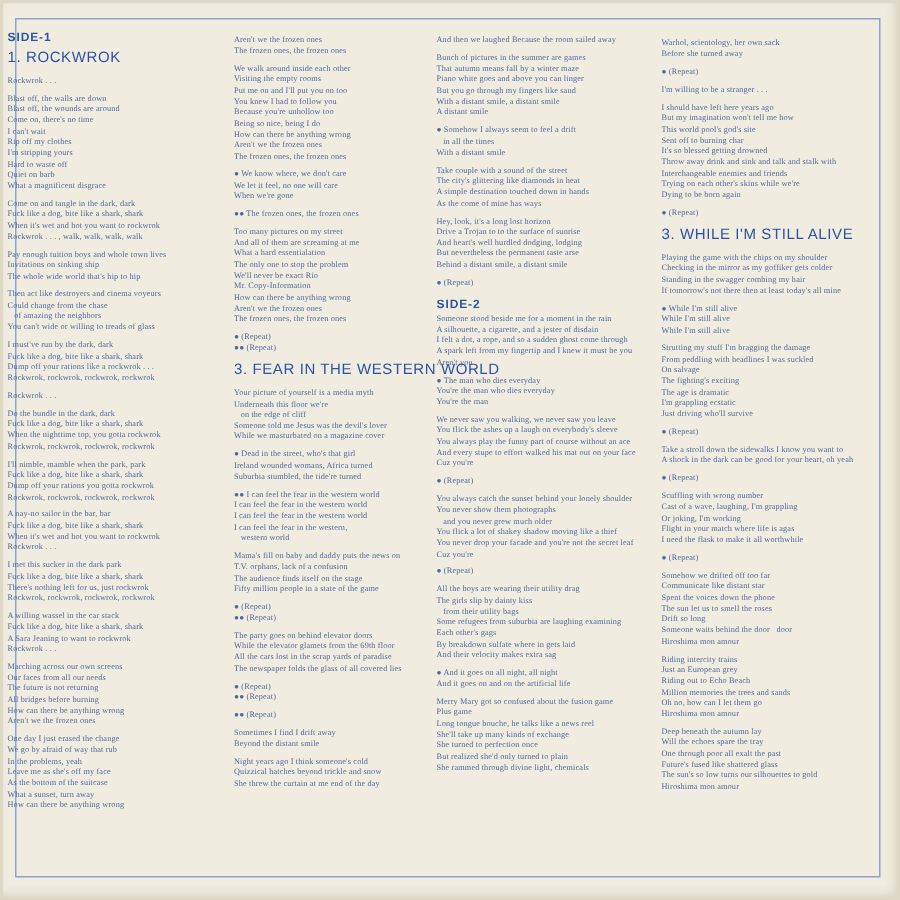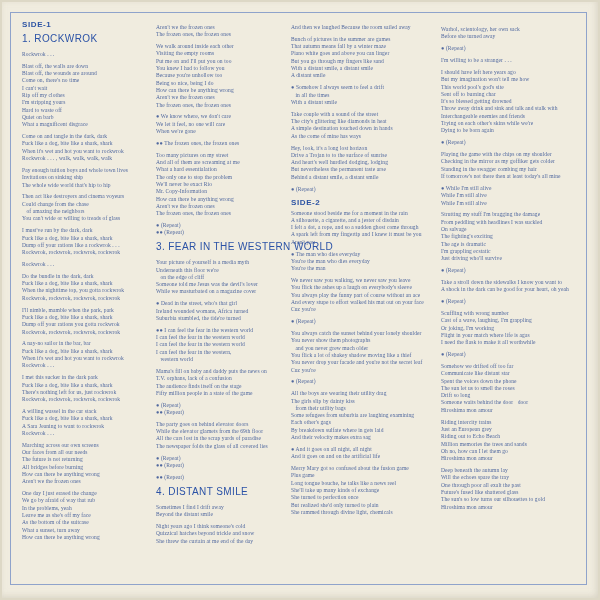--- a/index.html
+++ b/index.html
@@ -10,21 +10,21 @@
     position:relative;
     font-family:"Liberation Serif", serif;
   }
   .sheet{position:absolute;inset:0;}
   .frame{
     position:absolute;left:10px;top:12px;right:13px;bottom:15px;
     border:1px solid #8fa3cb;
     pointer-events:none;
   }
   .col{position:absolute;}
-  .col-1{left:22px;top:20px;width:134px;}
+  .col-1{left:5px;top:20px;width:134px;}
   .col-2{left:156px;top:24px;width:136px;}
   .col-3{left:291px;top:24px;width:150px;}
   .col-4{left:441px;top:26px;width:146px;}
   .side-label{
     font-family:"Liberation Sans", sans-serif;
     font-weight:bold;color:#2d54a4;
     font-size:8px;line-height:9px;letter-spacing:.6px;
     margin:0 0 3px 0;white-space:nowrap;
   }
   .song-heading{
@@ -211,21 +211,20 @@
         <div class="line">All the cars lost in the scrap yards of paradise</div>
         <div class="line">The newspaper folds the glass of all covered lies</div>
       </div>
       <div class="stanza">
         <div class="line">● (Repeat)</div>
         <div class="line">●● (Repeat)</div>
       </div>
       <div class="stanza">
         <div class="line">●● (Repeat)</div>
       </div>
-      <div class="song-heading">4. DISTANT SMILE</div>
       <div class="stanza">
         <div class="line">Sometimes I find I drift away</div>
         <div class="line">Beyond the distant smile</div>
       </div>
       <div class="stanza">
         <div class="line">Night years ago I think someone's cold</div>
         <div class="line">Quizzical hatches beyond trickle and snow</div>
         <div class="line">She threw the curtain at me end of the day</div>
       </div>
     </div>
@@ -337,20 +336,21 @@
         <div class="line">Sent off to burning char</div>
         <div class="line">It's so blessed getting drowned</div>
         <div class="line">Throw away drink and sink and talk and stalk with</div>
         <div class="line">Interchangeable enemies and friends</div>
         <div class="line">Trying on each other's skins while we're</div>
         <div class="line">Dying to be born again</div>
       </div>
       <div class="stanza">
         <div class="line">● (Repeat)</div>
       </div>
+      <div class="song-heading">3. WHILE I'M STILL ALIVE</div>
       <div class="stanza">
         <div class="line">Playing the game with the chips on my shoulder</div>
         <div class="line">Checking in the mirror as my goffiker gets colder</div>
         <div class="line">Standing in the swagger combing my hair</div>
         <div class="line">If tomorrow's not there then at least today's all mine</div>
       </div>
       <div class="stanza">
         <div class="line">● While I'm still alive</div>
         <div class="line">While I'm still alive</div>
         <div class="line">While I'm still alive</div>

